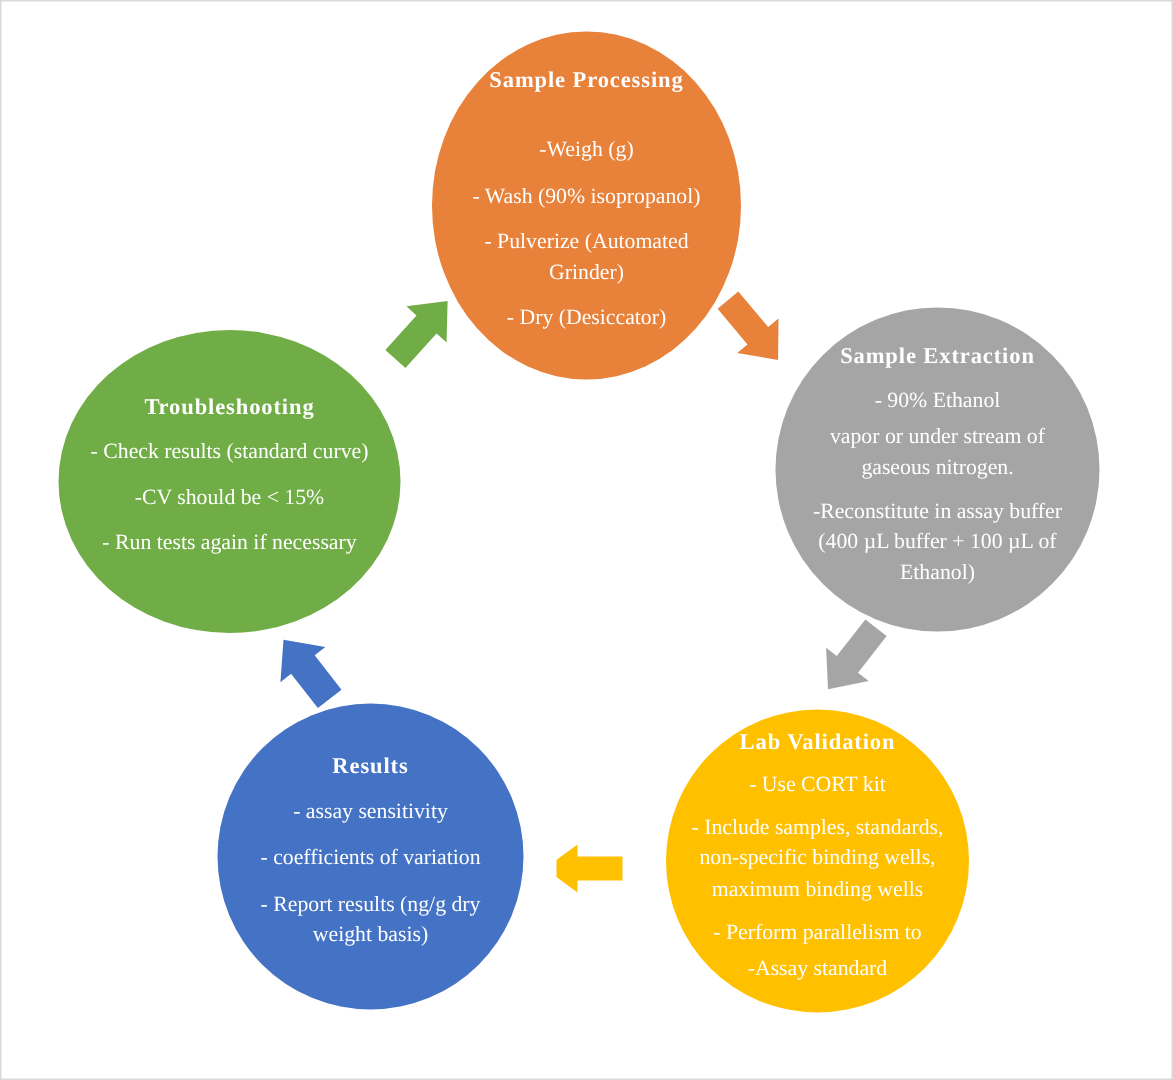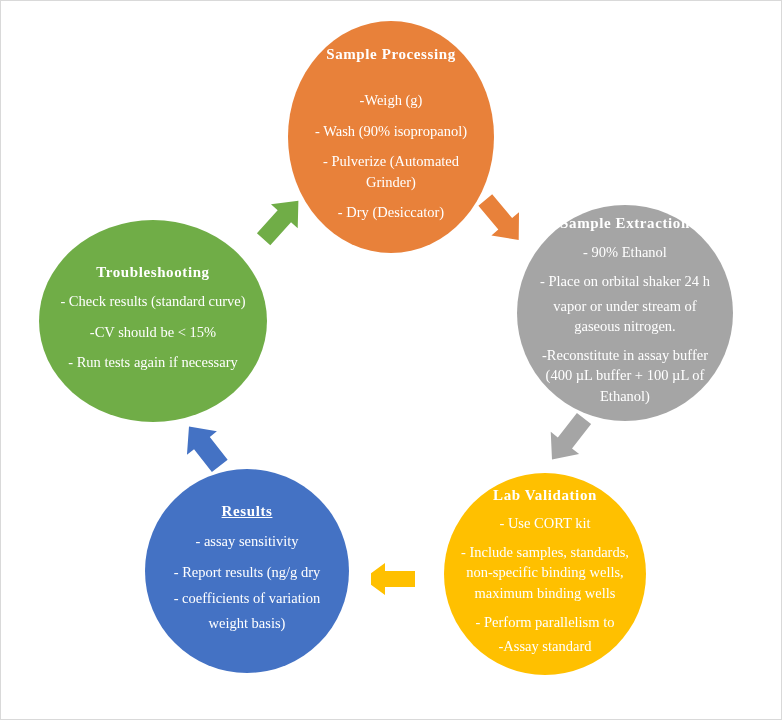--- a/index.html
+++ b/index.html
@@ -76,21 +76,21 @@
   }
   #node-validation .title { margin-bottom: 5px; }
   #node-validation .line { margin: 4px 0; }
 
   #node-results {
     left: 144px; top: 468px;
     width: 204px; height: 204px;
     background: #4472C4;
     padding: 0 14px;
   }
-  #node-results .title { margin-bottom: 6px; text-decoration: underline; }
+  #node-results .title { margin-bottom: 6px; }
   #node-results .line { margin: 5px 0; }
 
   #node-troubleshooting {
     left: 38px; top: 219px;
     width: 228px; height: 202px;
     background: #70AD47;
     padding: 0 12px;
   }
   #node-troubleshooting .title { margin-bottom: 5px; }
   #node-troubleshooting .line { margin: 5px 0; }
@@ -154,21 +154,20 @@
       <div class="line" style="margin-bottom:0">- Pulverize (Automated</div>
       <div class="line" style="margin-top:0">Grinder)</div>
       <div class="line">- Dry (Desiccator)</div>
     </div>
   </div>
 
   <div class="node" id="node-extraction">
     <div class="title">Sample  Extraction</div>
     <div class="lines">
       <div class="line">- 90% Ethanol</div>
-      <div class="line">- Place on orbital shaker 24 h</div>
       <div class="line" style="margin:0">vapor or under stream of</div>
       <div class="line" style="margin-top:0">gaseous nitrogen.</div>
       <div class="line" style="margin-bottom:0">-Reconstitute in assay buffer</div>
       <div class="line" style="margin:0">(400 µL buffer + 100 µL of</div>
       <div class="line" style="margin-top:0">Ethanol)</div>
     </div>
   </div>
 
   <div class="node" id="node-validation">
     <div class="title">Lab  Validation</div>
@@ -179,22 +178,22 @@
       <div class="line" style="margin-top:0">maximum  binding wells</div>
       <div class="line" style="margin-bottom:0">- Perform  parallelism  to</div>
       <div class="line">-Assay standard</div>
     </div>
   </div>
 
   <div class="node" id="node-results">
     <div class="title">Results</div>
     <div class="lines">
       <div class="line">- assay sensitivity</div>
+      <div class="line">- coefficients of variation</div>
       <div class="line" style="margin-bottom:0">- Report results (ng/g dry</div>
-      <div class="line">- coefficients of variation</div>
       <div class="line" style="margin-top:0">weight basis)</div>
     </div>
   </div>
 
   <div class="node" id="node-troubleshooting">
     <div class="title">Troubleshooting</div>
     <div class="lines">
       <div class="line">- Check results (standard curve)</div>
       <div class="line">-CV  should be &lt; 15%</div>
       <div class="line">- Run tests again if necessary</div>

